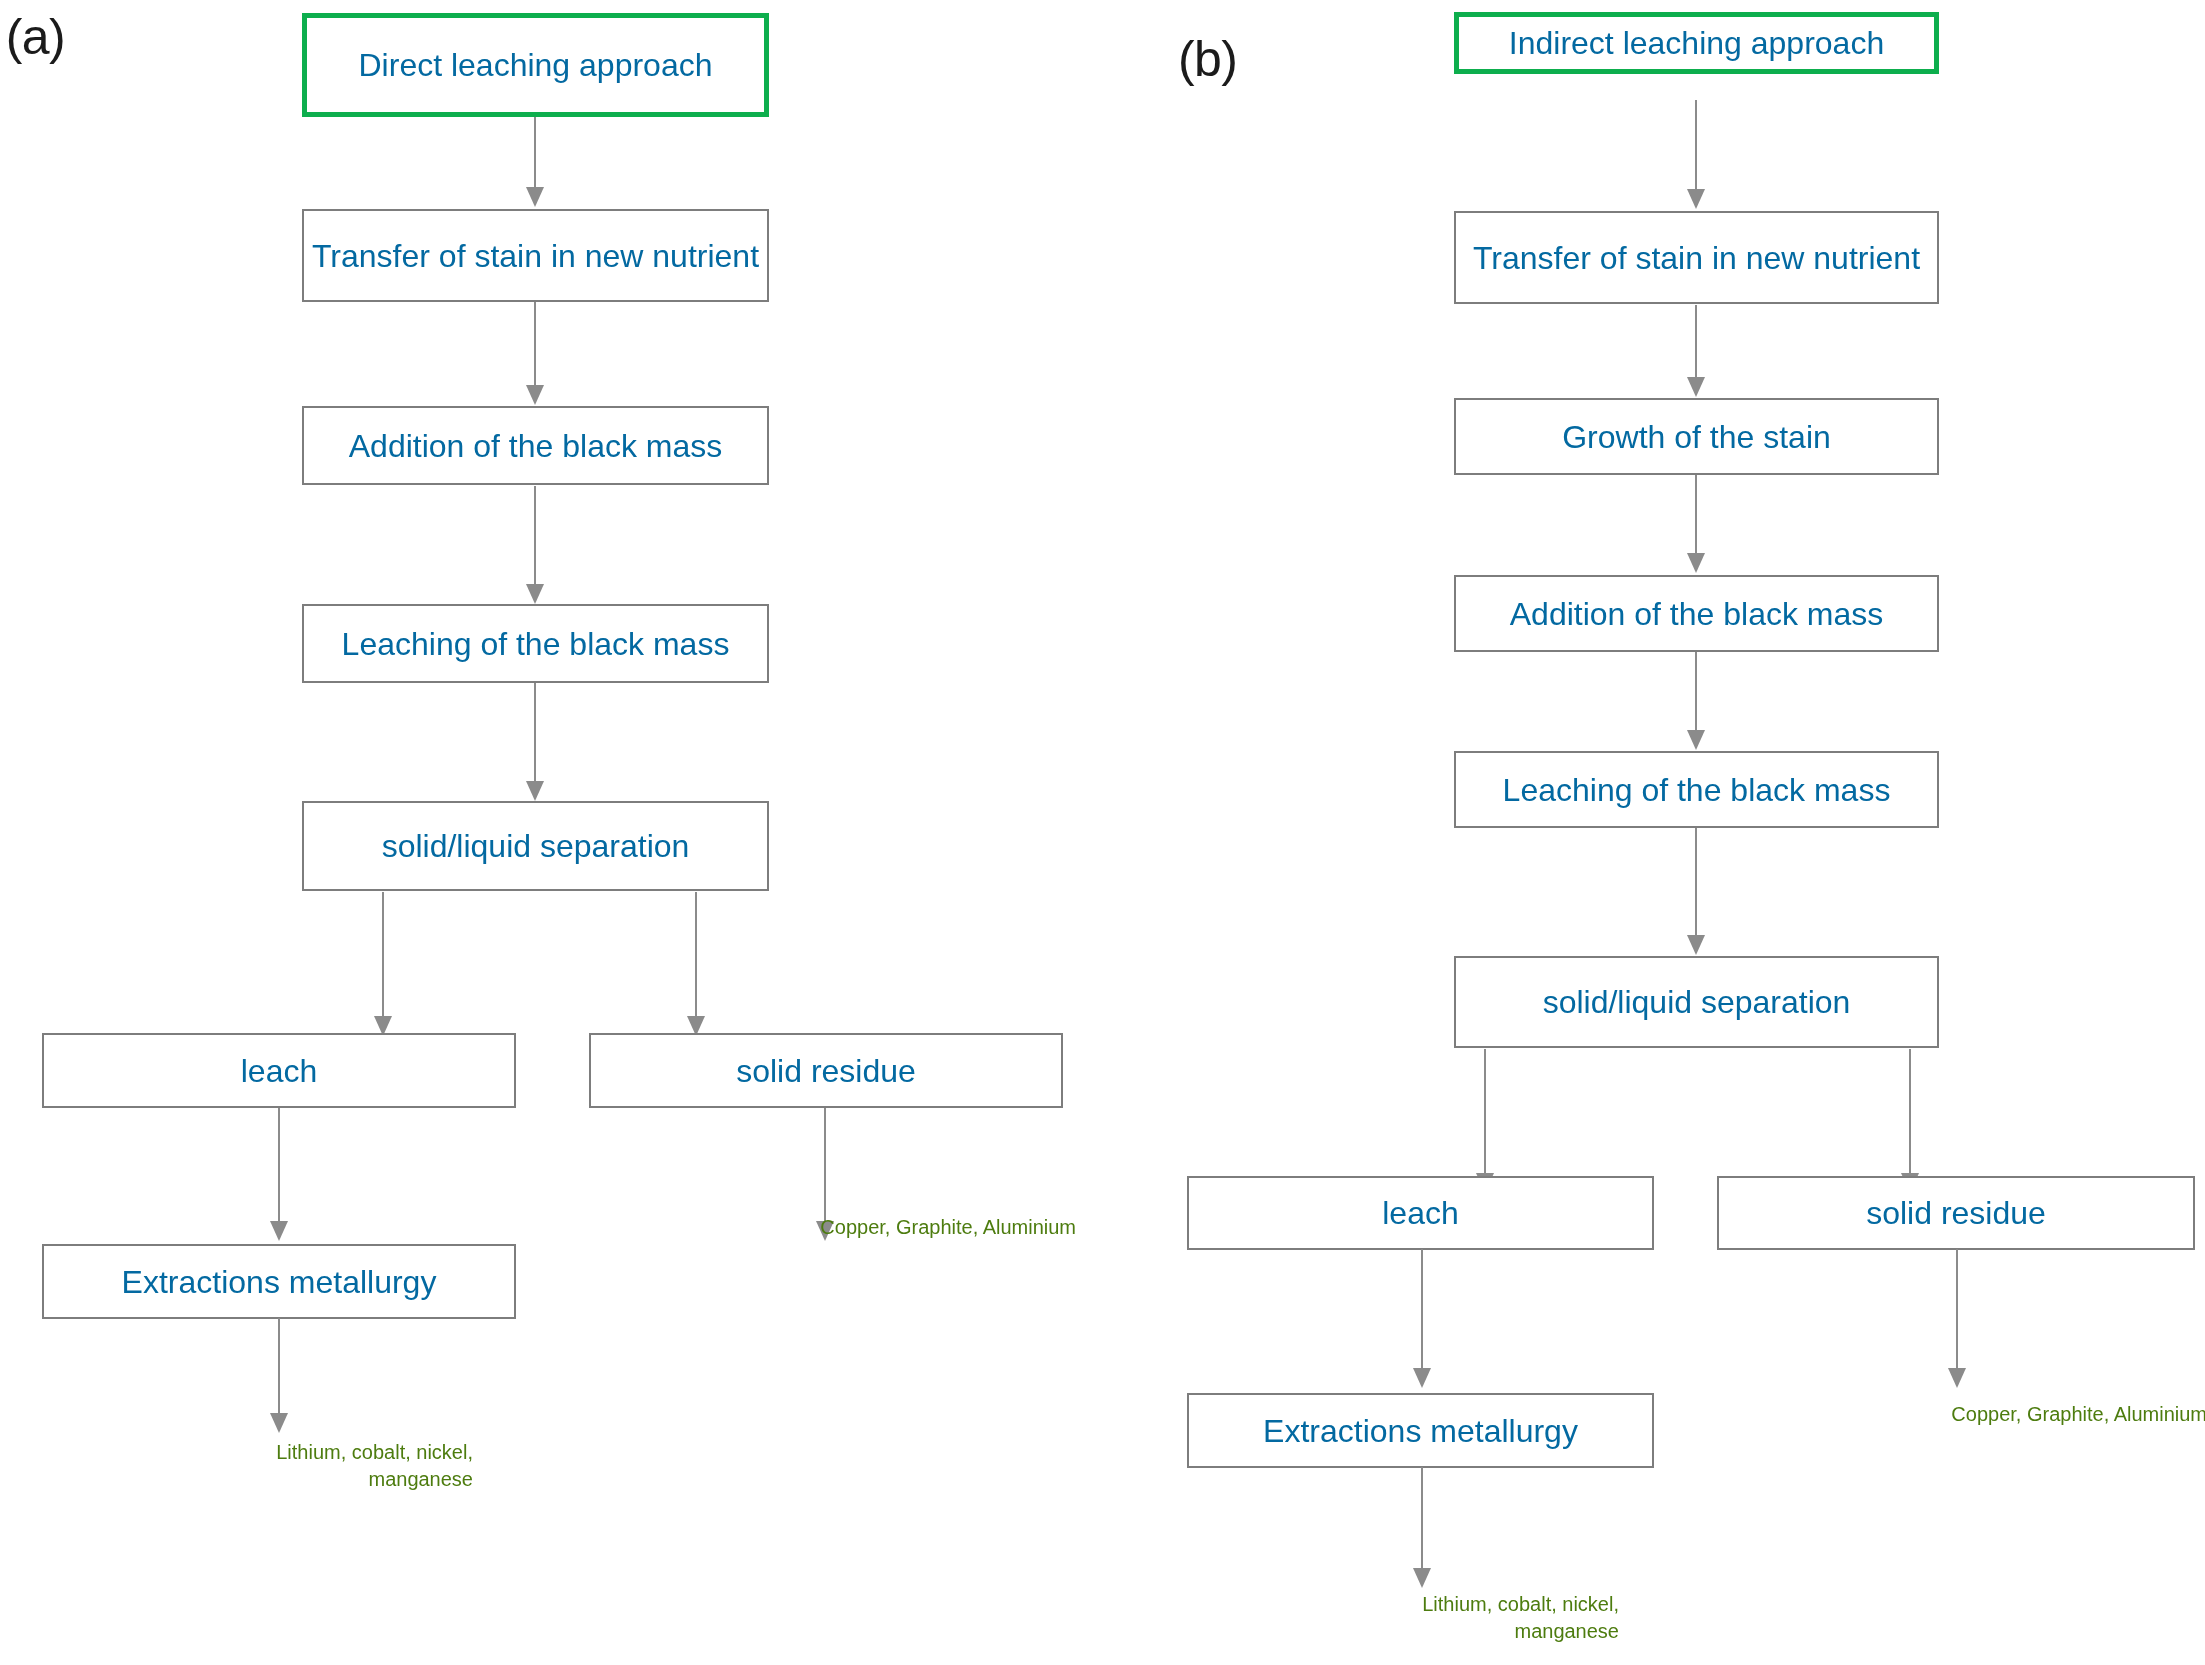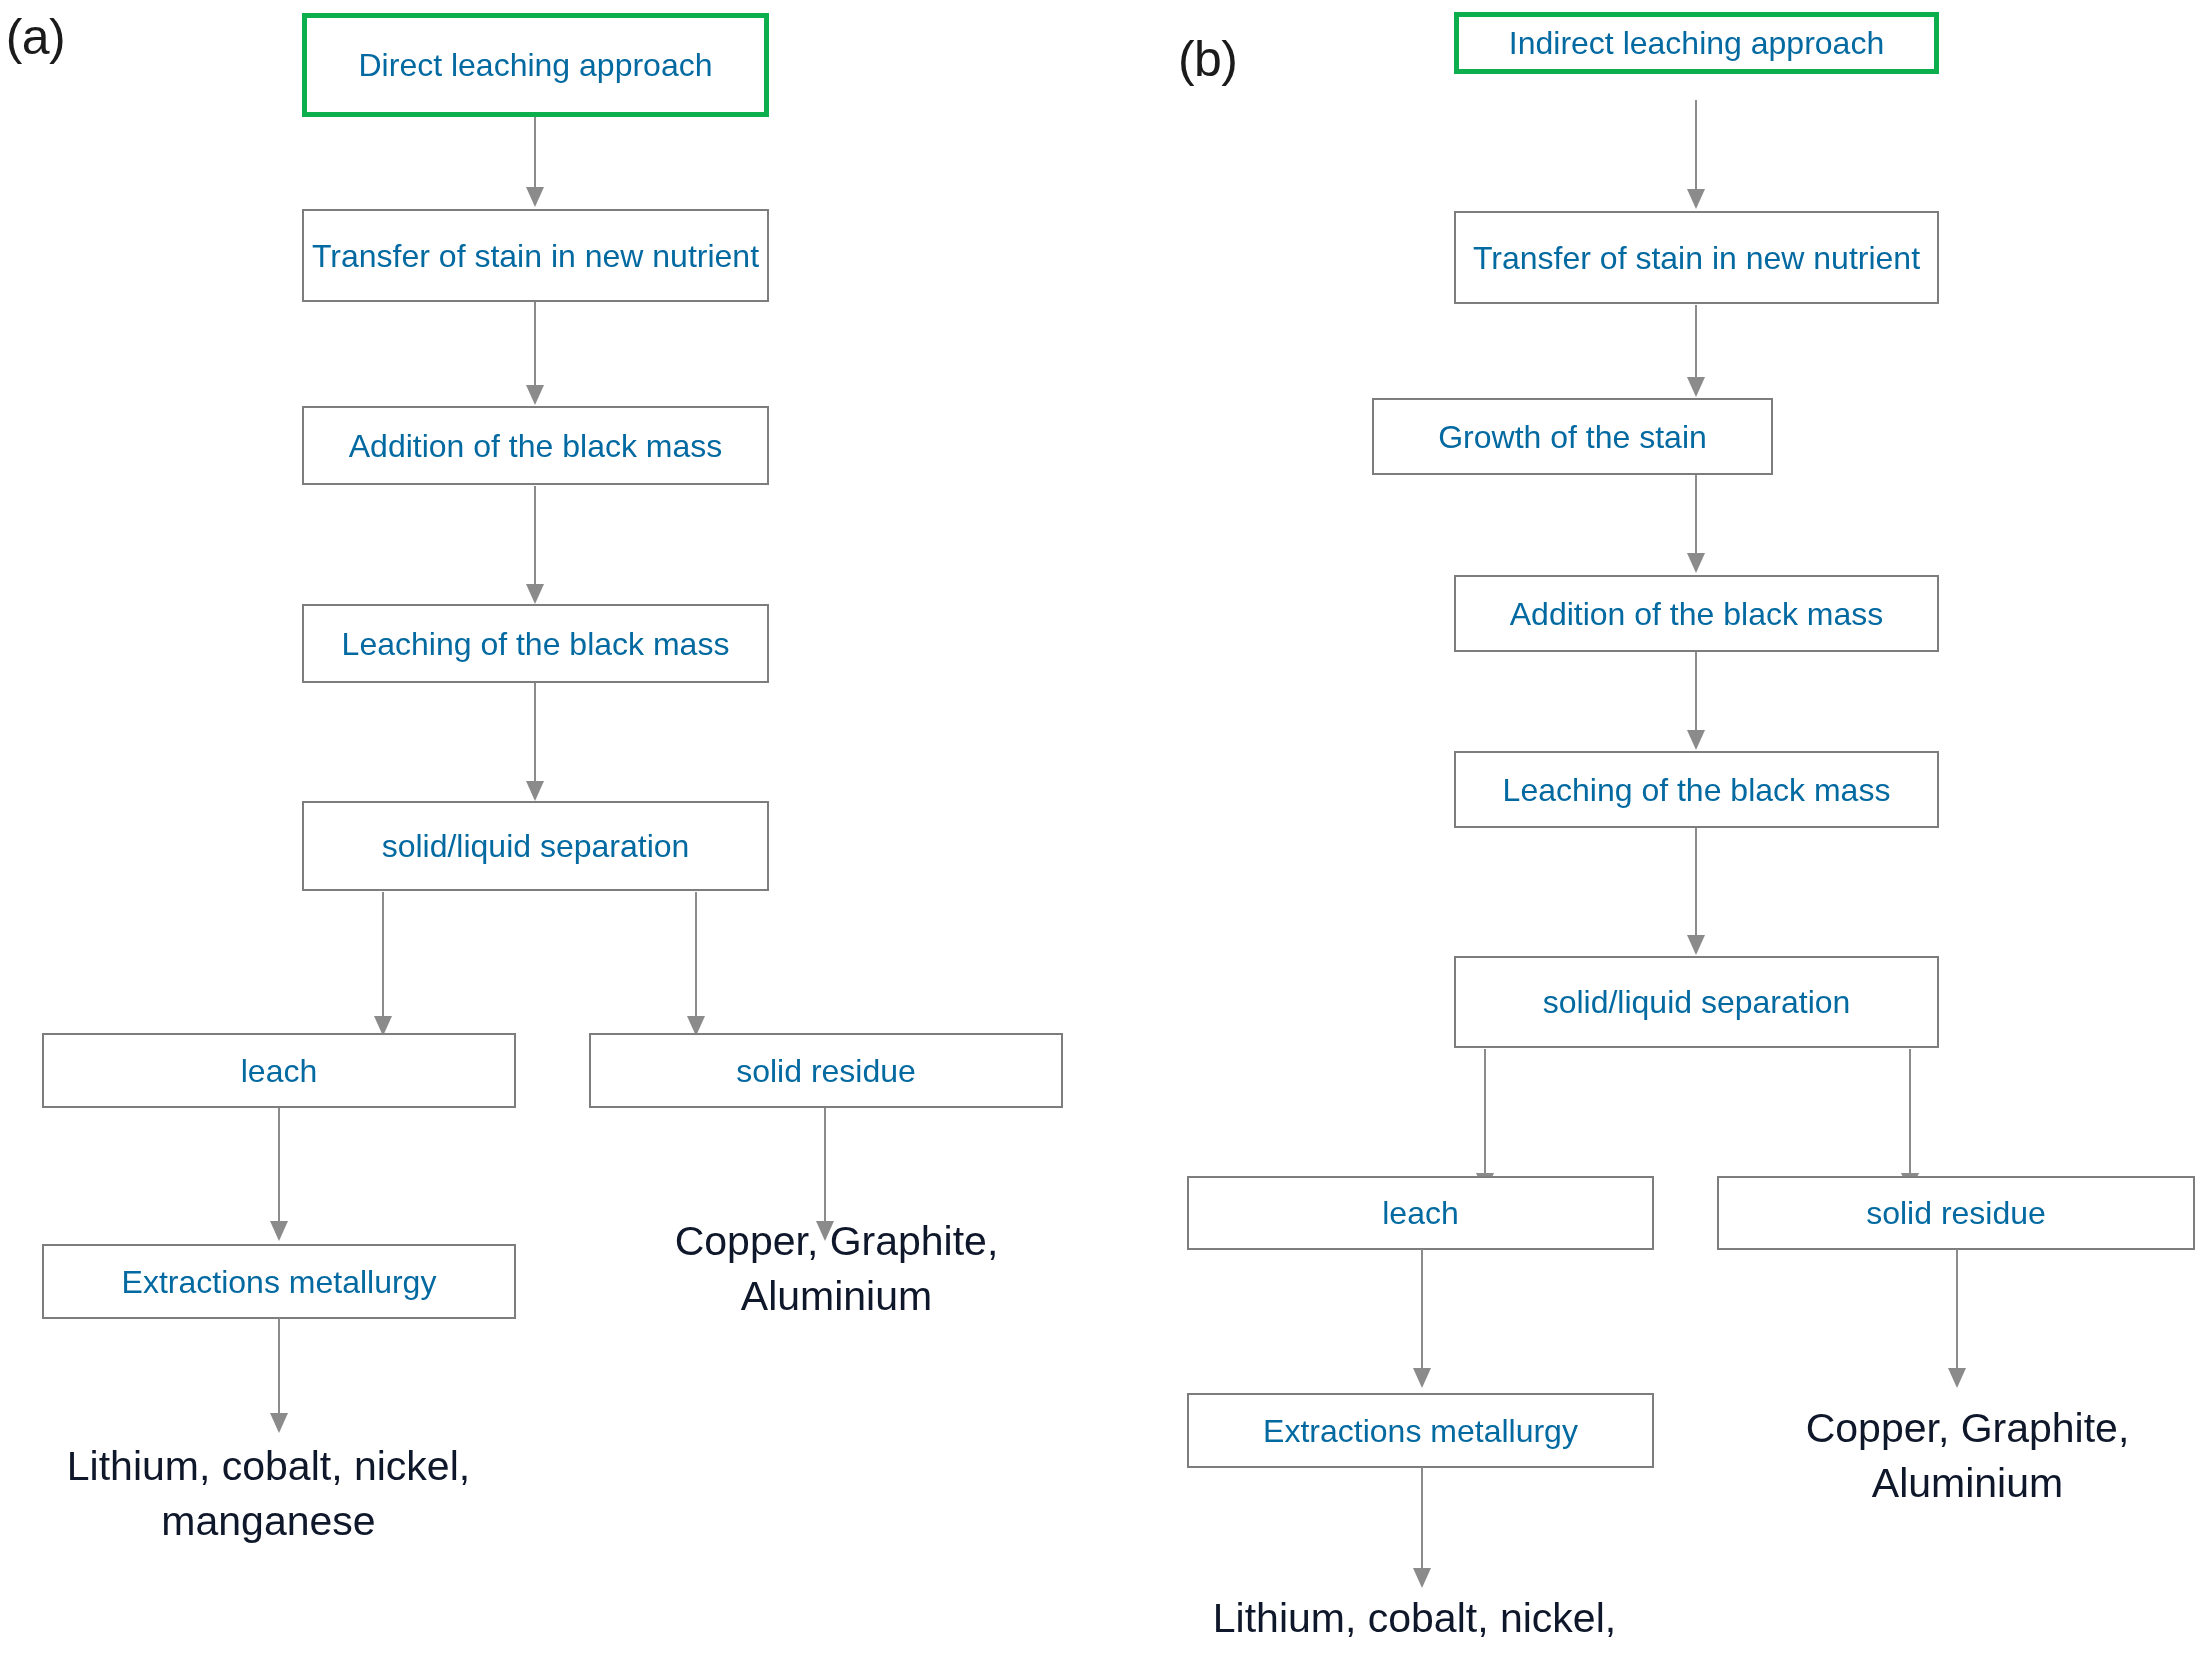--- a/index.html
+++ b/index.html
@@ -37,25 +37,25 @@
     line-height:1.25;
     color:#0369a1;
     padding:2.3px 7px;
   }
   .node.start{
     border:5.3px solid #0DAE4D;
   }
   .node .node-text{ display:block; width:100%; }
   .freetext{
     position:absolute;
-    font-size:41px;
+    font-size:20px;
     line-height:1.33;
-    color:#0f172a;
+    color:#4d7c0f;
     white-space:pre-line;
-    text-align:center;
+    text-align:right;
   }
   .edge{
     position:absolute;
   }
   .edge .shaft{
     position:absolute;
     left:0;
     top:0;
     width:2.3px;
     background:#8b8b8b;
@@ -171,21 +171,21 @@
 
   <div class="node" style="left:1454px; top:211px; width:485px; height:93px;">
     <span class="node-text">Transfer of  stain in new nutrient</span>
   </div>
 
   <div class="edge" style="left:1695px; top:305px; height:93px;">
     <div class="shaft" style="height:75px;"></div>
     <div class="head" style="top:72px;"></div>
   </div>
 
-  <div class="node" style="left:1372px; top:398px; width:401px; height:77px;padding-left:7px;">
+  <div class="node" style="left:1454px; top:398px; width:485px; height:77px;padding-left:7px;">
     <span class="node-text">Growth of the stain</span>
   </div>
 
   <div class="edge" style="left:1695px; top:475px; height:99px;">
     <div class="shaft" style="height:81px;"></div>
     <div class="head" style="top:78px;"></div>
   </div>
 
   <div class="node" style="left:1454px; top:575px; width:485px; height:77px;">
     <span class="node-text">Addition of the black mass</span>

